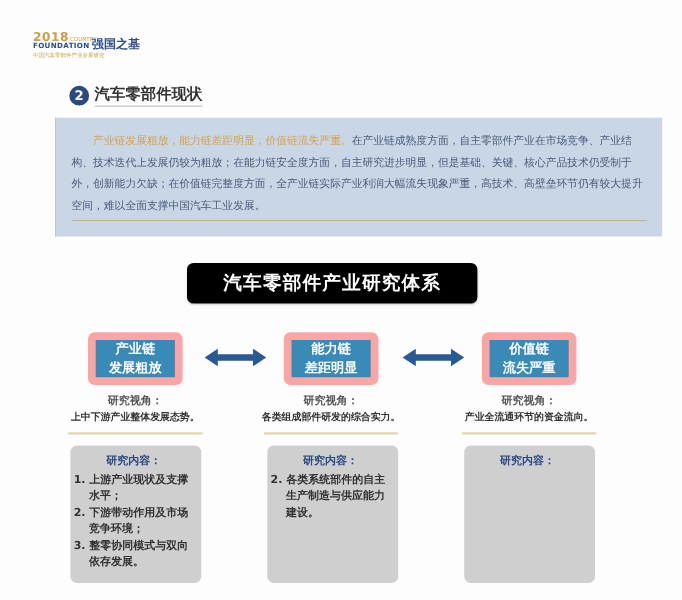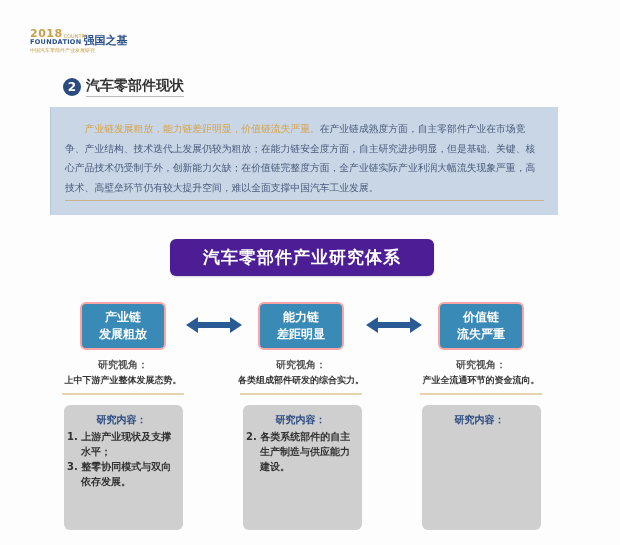--- a/index.html
+++ b/index.html
@@ -9,29 +9,29 @@
   .logo .row1 { display:flex; align-items:flex-end; line-height:1; }
   .logo .yr { color:#c9a04a; font-weight:bold; font-size:11px; letter-spacing:0.5px; }
   .logo .country { color:#c9a04a; font-size:5px; margin-left:1px; }
   .logo .foundation { color:#2a4f8a; font-weight:bold; font-size:6.5px; letter-spacing:0.3px; }
   .logo .cn { color:#2a4f8a; font-weight:bold; font-size:11px; margin-left:2px; }
   .logo .sub { color:#c9a04a; font-size:5px; margin-top:1px; }
   .section-title { position:absolute; left:63px; top:77px; display:flex; align-items:center; }
   .num-badge { width:18px; height:18px; border-radius:50%; background:#2a4a80; color:#fff;
                font-weight:bold; font-size:12px; display:flex; align-items:center; justify-content:center; }
   .section-title .txt { font-size:14px; font-weight:bold; color:#333; margin-left:5px; border-bottom:1px solid #bbb; padding-bottom:1px; }
-  .summary { position:absolute; left:50px; top:107px; width:508px; height:108px; background:#c8d6e6;
+  .summary { position:absolute; left:50px; top:107px; width:552px; height:108px; background:#c8d6e6;
              border-left:1px solid #b8c8da; box-sizing:border-box; padding:12px 14px 0 14px; }
   .summary p { margin:0; font-size:9.8px; line-height:19.5px; color:#4a5a7a; text-indent:2em; }
   .summary .hl { color:#d8a24a; }
   .summary .rule { position:absolute; left:14px; right:14px; bottom:14px; height:1px; background:#c9b38a; }
-  .banner { position:absolute; left:170px; top:239px; width:264px; height:37px; background:#4c1d95;
+  .banner { position:absolute; left:170px; top:239px; width:264px; height:37px; background:#000000;
             border-radius:6px; color:#fff; font-size:17px; font-weight:bold; display:flex;
             align-items:center; justify-content:center; letter-spacing:1px; box-shadow:0 1px 2px rgba(0,0,0,0.15); }
-  .chain { position:absolute; width:86px; height:48px; background:#3a8ab8; border:2px solid #fca5a5;
+  .chain { position:absolute; width:86px; height:48px; background:#3a8ab8; border:7px solid #fca5a5;
            border-radius:6px; color:#fff; font-weight:bold; font-size:12px; line-height:17px;
            display:flex; flex-direction:column; align-items:center; justify-content:center; box-sizing:border-box; }
   .arrow { position:absolute; width:56px; height:16px; }
   .view { position:absolute; width:150px; text-align:center; }
   .view .lbl { font-size:10px; font-weight:bold; color:#555; line-height:16px; }
   .view .desc { font-size:9px; color:#333; line-height:14px; font-weight:bold; }
   .view .line { height:2px; background:#e6d4b0; margin:6px 14px 0 14px; }
   .content { position:absolute; top:405px; width:119px; height:125px; background:#cfcfcf;
              border-radius:6px; box-sizing:border-box; padding:8px 7px 0 3px; }
   .content .ttl { text-align:center; font-size:10px; font-weight:bold; color:#2a4a80; line-height:14px; }
@@ -98,20 +98,21 @@
 <div class="view" style="left:406px; top:357px;">
   <div class="lbl">研究视角：</div>
   <div class="desc">产业全流通环节的资金流向。</div>
   <div class="line"></div>
 </div>
 
 <div class="content" style="left:64px;">
   <div class="ttl">研究内容：</div>
   <ol>
     <li>1. 上游产业现状及支撑水平；</li>
+    <li>2. 下游带动作用及市场竞争环境；</li>
     <li>3. 整零协同模式与双向依存发展。</li>
   </ol>
 </div>
 <div class="content" style="left:243px;">
   <div class="ttl">研究内容：</div>
   <ol>
     <li>2. 各类系统部件的自主生产制造与供应能力建设。</li>
   </ol>
 </div>
 <div class="content" style="left:422px;">

